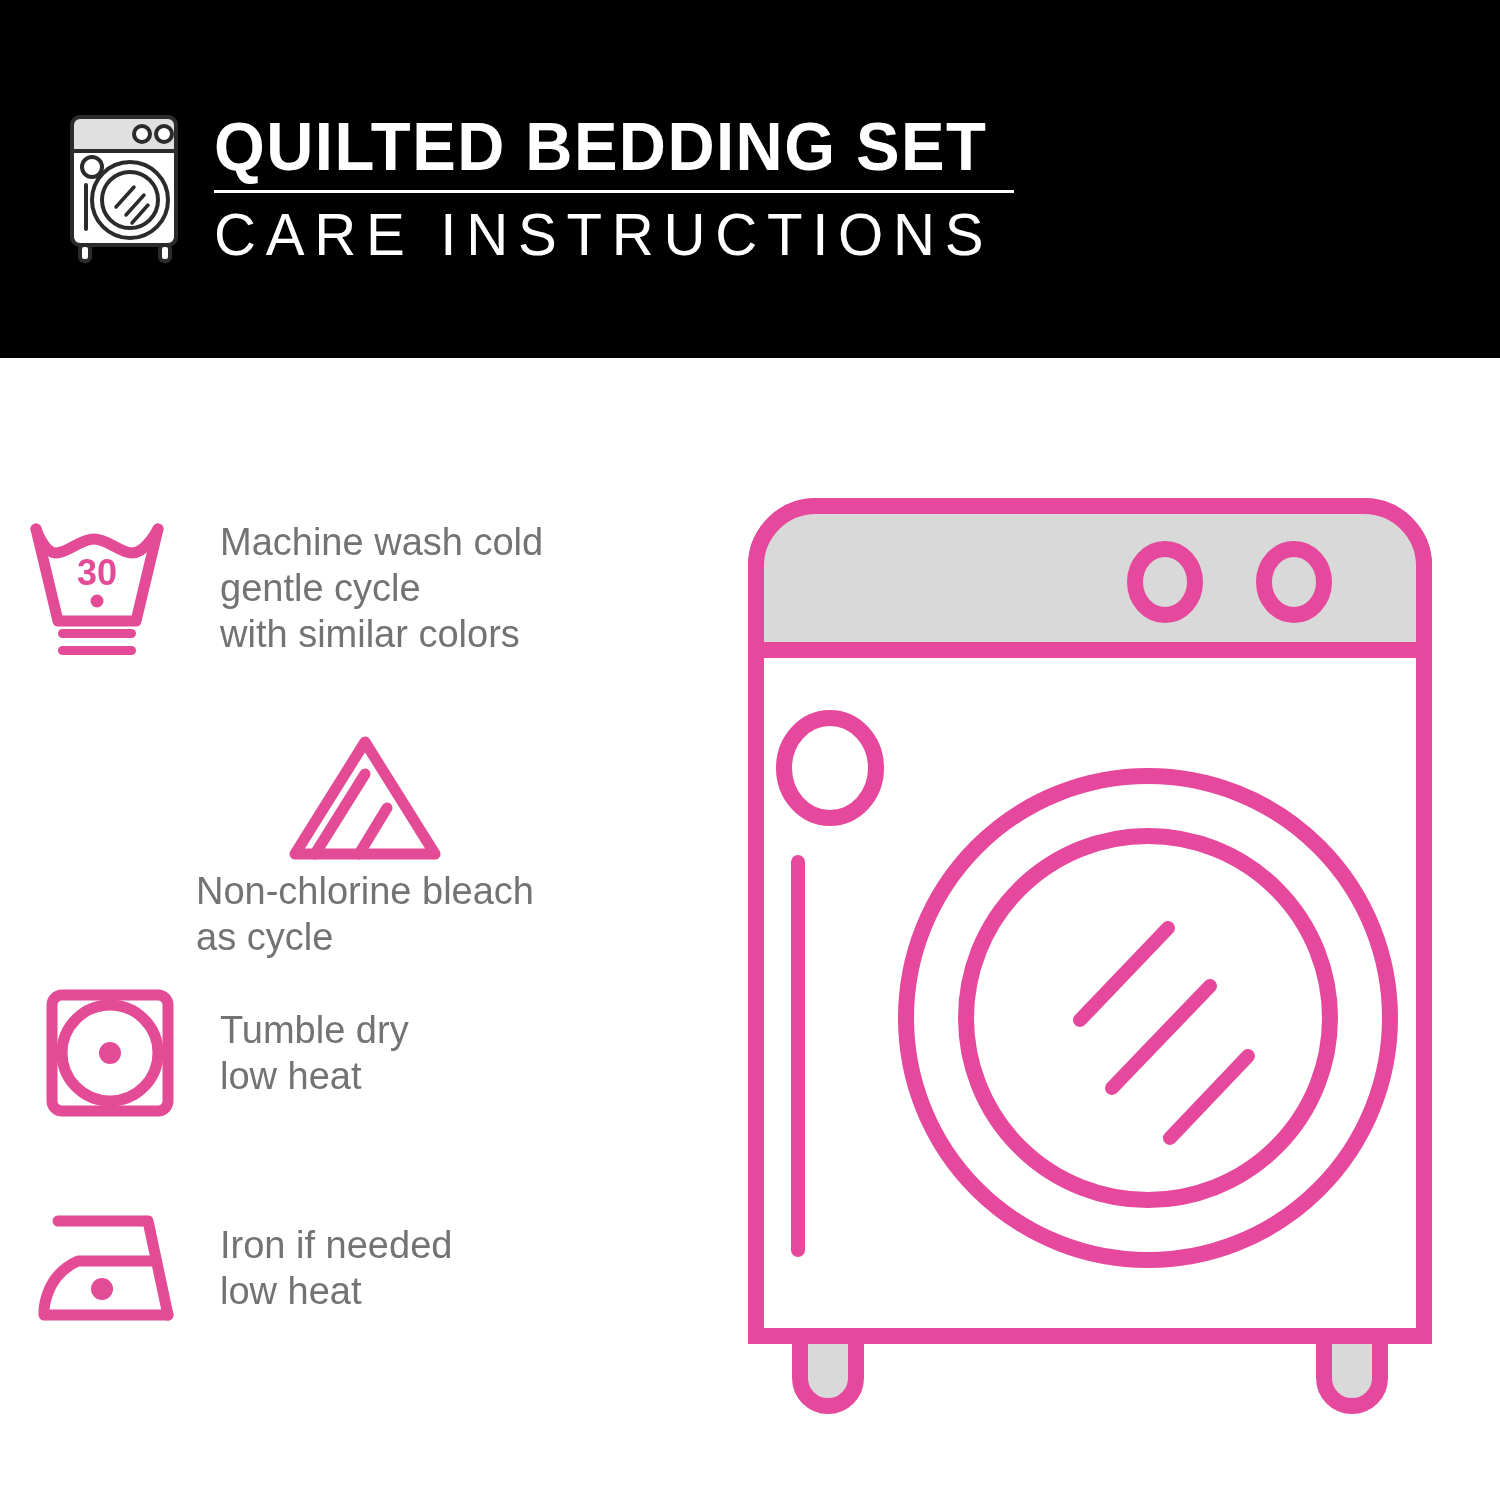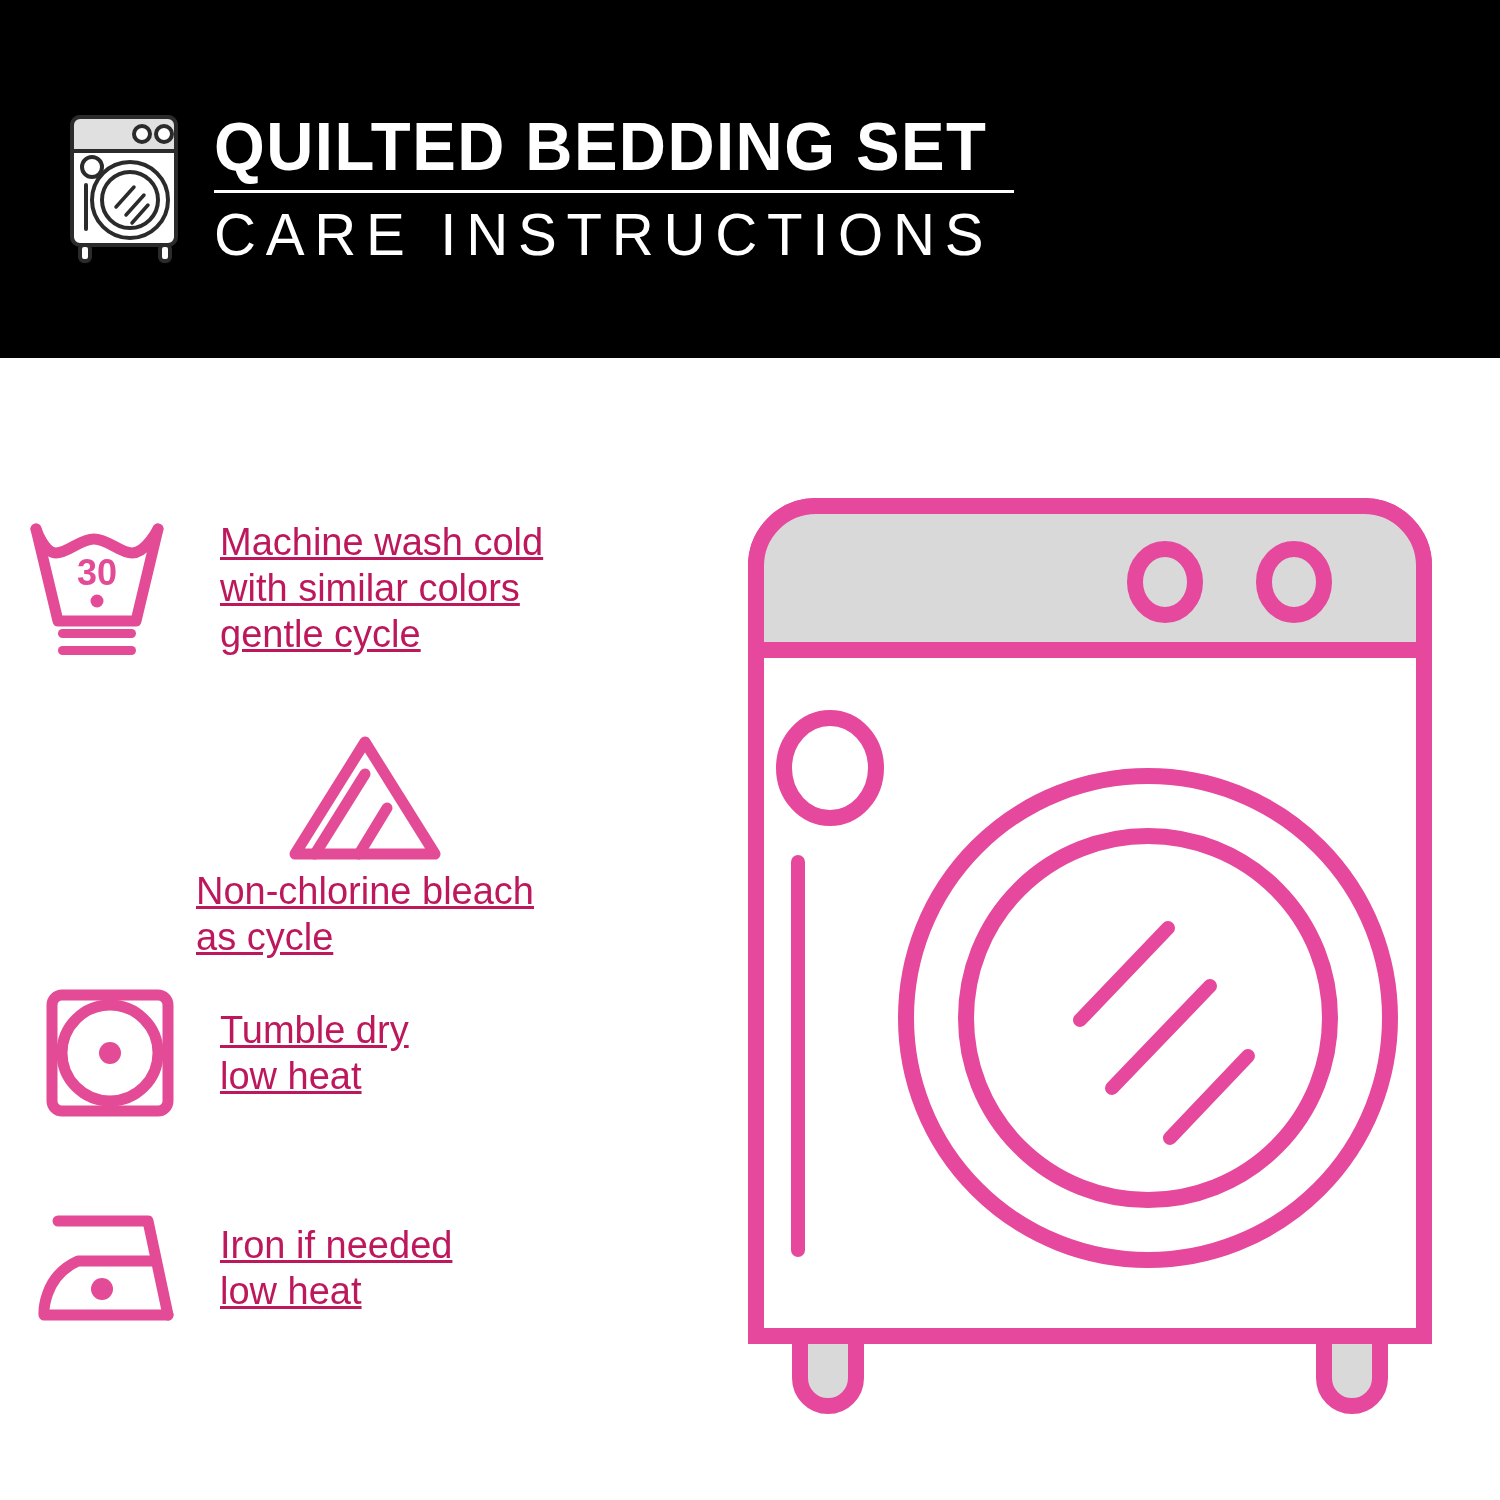--- a/index.html
+++ b/index.html
@@ -89,24 +89,23 @@
   .instruction-icon {
     width: 220px;
     min-width: 220px;
     display: flex;
     justify-content: center;
     align-items: center;
   }
   .instruction-text {
     font-size: 38px;
     line-height: 46px;
-    color: #be185d;
+    color: #737373;
     font-weight: normal;
     letter-spacing: 0px;
-    text-decoration: underline;
   }
   .instruction-text .ln { display: block; white-space: nowrap; }
 
   
   #row-0 { top: 140px;  height: 180px; }
   #row-1 { top: 370px;  height: 175px; flex-direction: column; }
   #row-2 { top: 610px;  height: 170px; }
   #row-3 { top: 830px;  height: 160px; }
   #machine-svg {
     position: absolute;
@@ -166,22 +165,22 @@
           <rect x="36" y="116" width="78" height="9" rx="4.5" fill="#e34b96"></rect>
           <rect x="36" y="133" width="78" height="9" rx="4.5" fill="#e34b96"></rect>
 
           <text x="75" y="72" font-family="Liberation Sans, sans-serif" font-size="36" font-weight="bold" fill="#e34b96" text-anchor="middle">30</text>
 
           <circle cx="75" cy="88" r="6.5" fill="#e34b96"></circle>
         </svg>
       </div>
       <div class="instruction-text">
         <span class="ln">Machine wash cold</span>
+        <span class="ln">gentle cycle</span>
         <span class="ln">with similar colors</span>
-        <span class="ln">gentle cycle</span>
       </div>
     </div>
 
     <div class="instruction-row" id="row-1">
       <div class="instruction-icon">
         <svg width="176" height="140" viewBox="0 0 176 140" fill="none">
 
           <path d="M88 14 L158 126 L18 126 Z" stroke="#e34b96" stroke-width="11" stroke-linejoin="round" fill="none"></path>
 
           <line x1="88" y1="46" x2="38" y2="126" stroke="#e34b96" stroke-width="11" stroke-linecap="round"></line>

